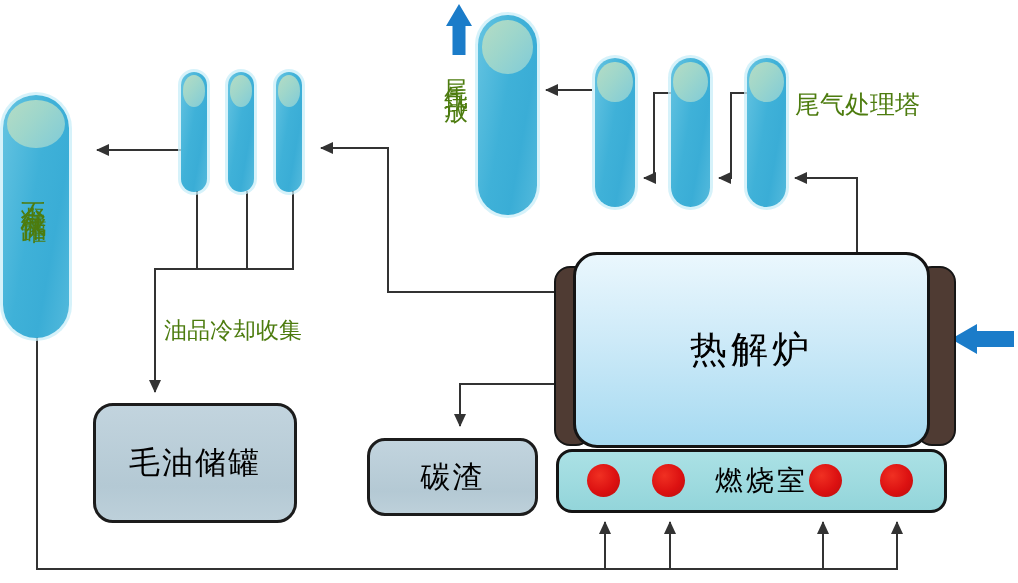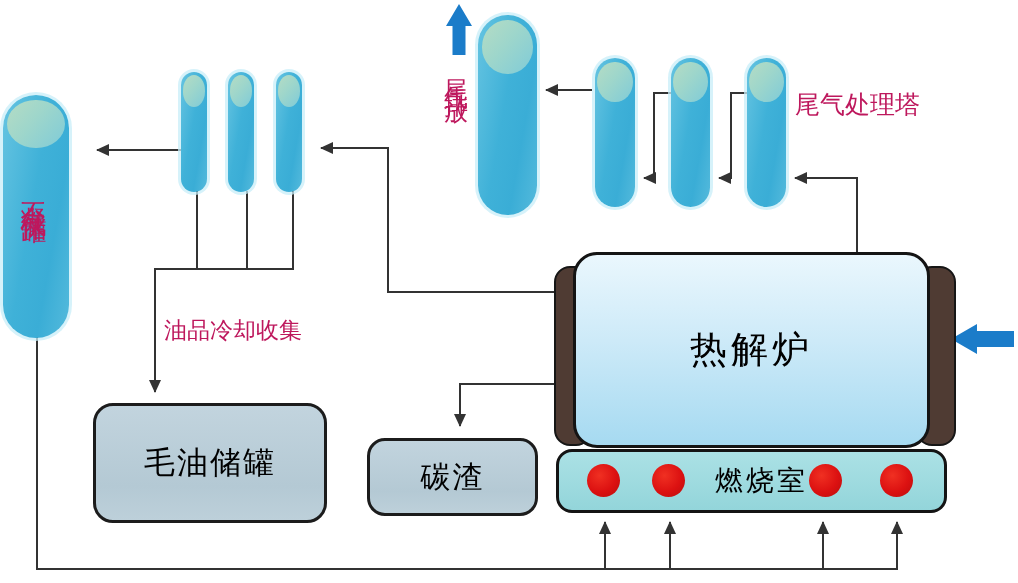--- a/index.html
+++ b/index.html
@@ -57,27 +57,27 @@
     background:radial-gradient(circle at 38% 35%,#f03022 0%,#dc1111 55%,#b90d0d 100%);
   }
   .burner-1{left:587px;} .burner-2{left:652px;} .burner-3{left:809px;} .burner-4{left:880px;}
 
   
   .gbox{
     position:absolute;z-index:3;border:3px solid #1c1c1c;box-sizing:border-box;
     background:linear-gradient(180deg,#c2d4de 0%,#b4c9d4 70%,#bdd0da 100%);
     display:flex;align-items:center;justify-content:center;
   }
-  .box-crude{left:93px;top:403px;width:234px;height:120px;border-radius:20px;}
+  .box-crude{left:93px;top:403px;width:204px;height:120px;border-radius:20px;}
   .box-crude .t{font-size:31px;letter-spacing:2px;}
   .box-carbon{left:367px;top:438px;width:171px;height:78px;border-radius:18px;font-family:Liberation Serif, serif;}
   .box-carbon .t{font-size:30px;letter-spacing:2px;}
 
   
-  .lbl{position:absolute;z-index:5;color:#be185d;white-space:nowrap;}
+  .lbl{position:absolute;z-index:5;color:#4d7c0f;white-space:nowrap;}
   .lbl-v{writing-mode:vertical-rl;text-orientation:upright;white-space:normal;}
   .lbl-noncond{left:17px;top:182px;font-size:26px;letter-spacing:4px;z-index:6;}
   .lbl-exhaust{left:440px;top:60px;font-size:24px;letter-spacing:7px;}
   .lbl-tower{left:795px;top:88px;font-size:25px;}
   .lbl-flue{left:866px;top:199px;font-size:25px;}
   .lbl-pyro{left:412px;top:261px;font-size:23px;}
   .lbl-oilcool{left:164px;top:315px;font-size:23px;}
 </style>
 </head>
 <body>

